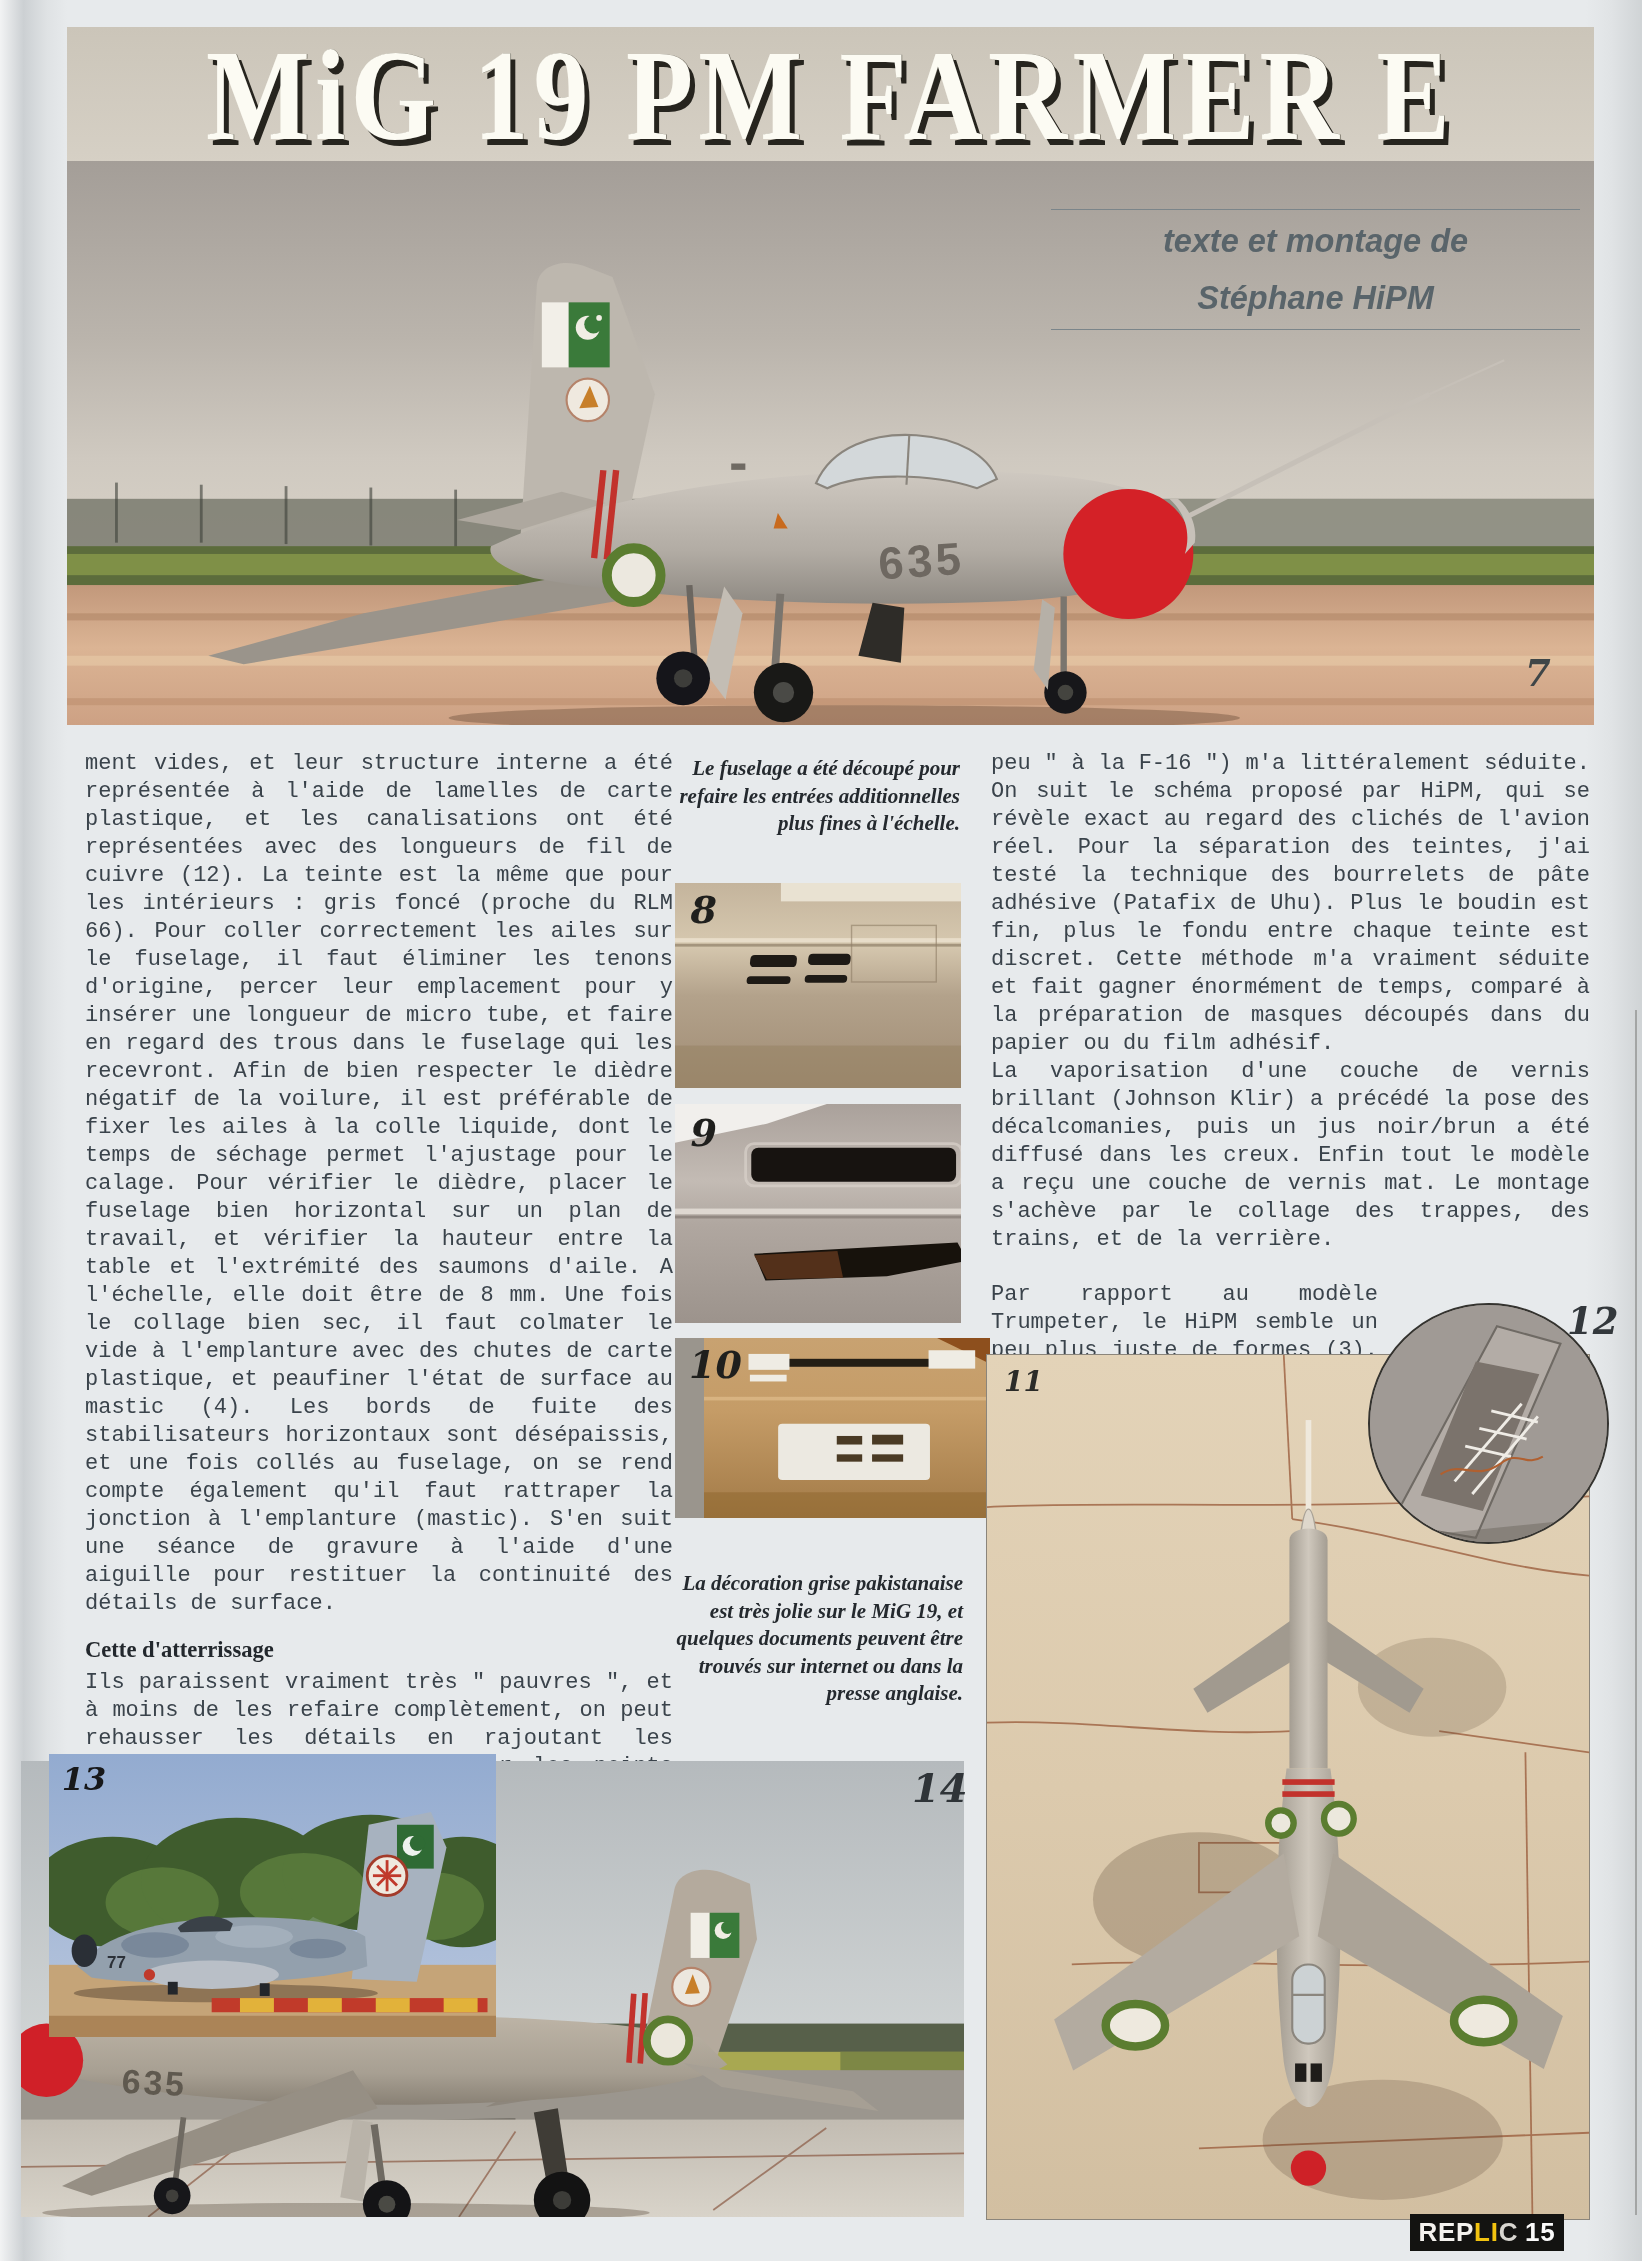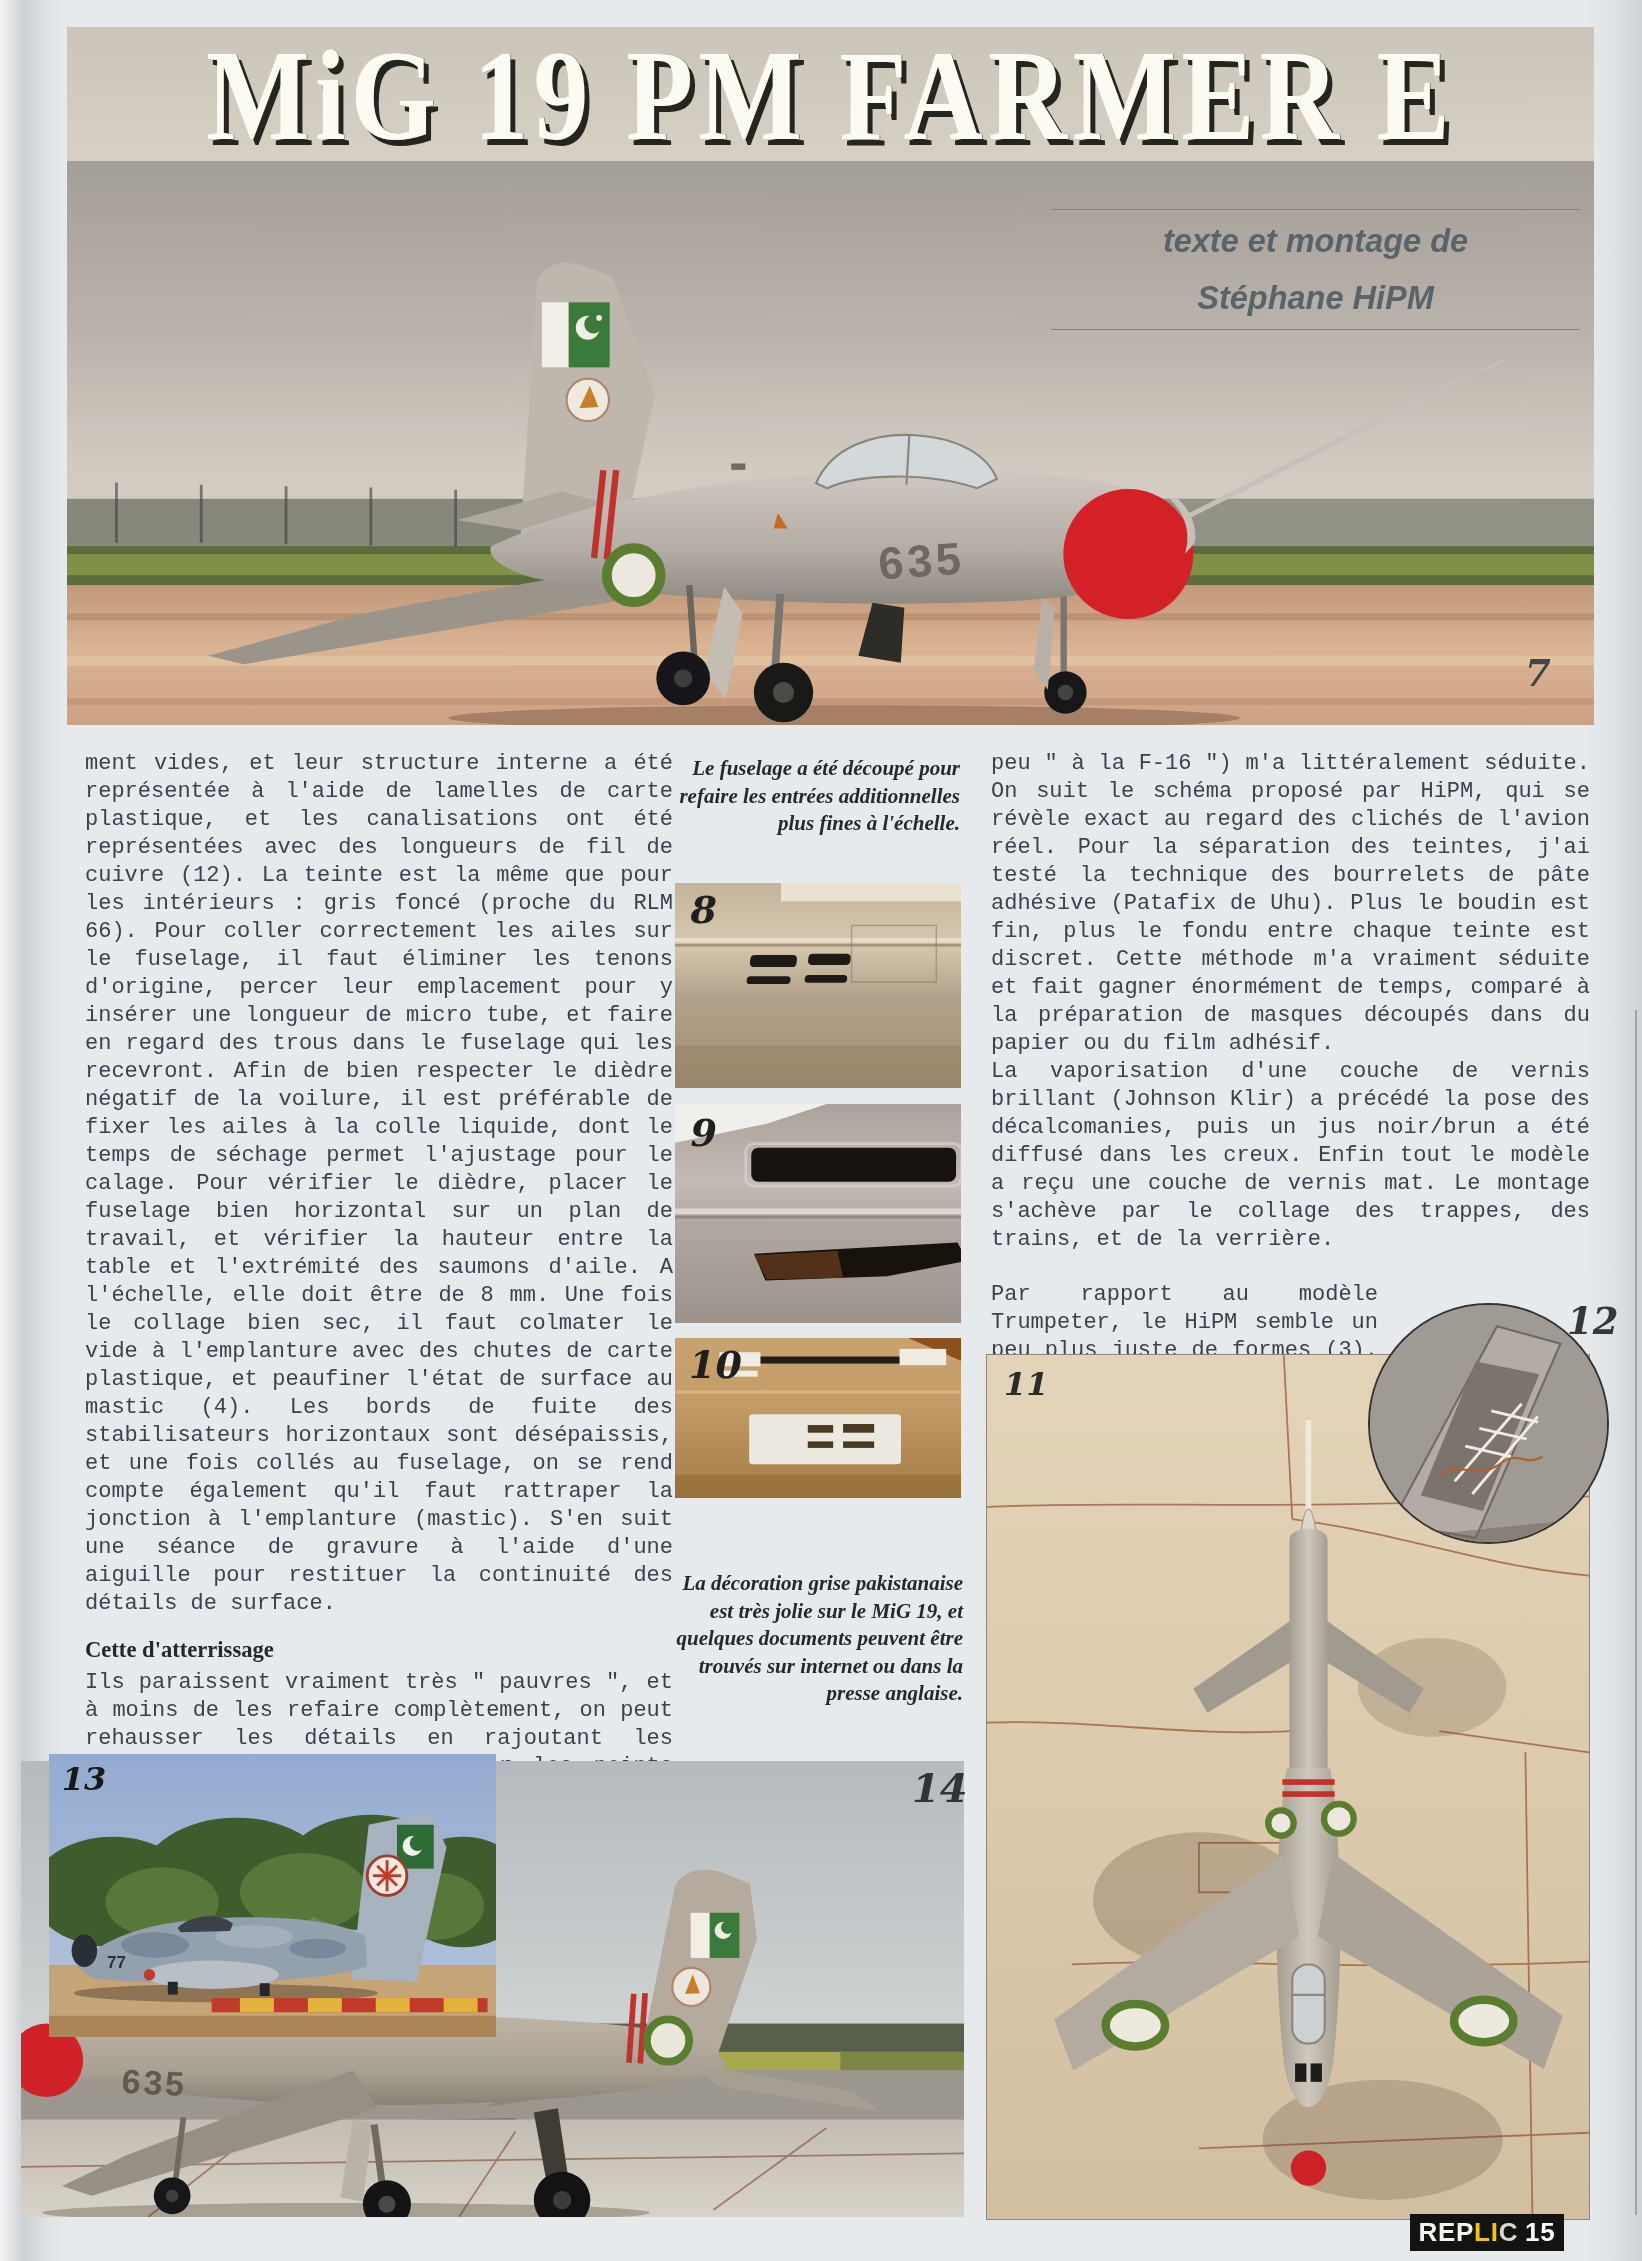--- a/index.html
+++ b/index.html
@@ -205,21 +205,21 @@
       <rect x="0" y="148" width="405" height="8" fill="#ded7d0"></rect>
       <rect x="0" y="158" width="405" height="4" fill="#6f665f" opacity=".5"></rect>
       <rect x="108" y="62" width="290" height="48" rx="10" fill="#171310"></rect>
       <rect x="100" y="56" width="306" height="60" rx="12" fill="none" stroke="#d9d2ca" stroke-width="4" opacity=".7"></rect>
       <path d="M112,212 L400,196 L414,222 L300,244 L128,250 Z" fill="#17120c"></path>
       <path d="M112,214 L230,208 L238,246 L130,248 Z" fill="#53301a"></path>
     </svg>
     <div class="abs plabel" style="left:15.5px;top:5.7px;font-size:38px;">9</div>
   </div>
 
-  <div class="abs photo" style="left:675px;top:1338px;width:286px;height:160px;">
+  <div class="abs photo" style="left:675px;top:1338px;width:286px;height:180px;padding-left:29px;">
     <svg viewBox="0 0 405 294" preserveAspectRatio="none">
       <defs>
           <linearGradient id="p10g" x1="0" y1="0" x2="0" y2="1">
         <stop offset="0" stop-color="#c8a univers"></stop>
             <stop offset="0" stop-color="#c8a271"></stop>
         <stop offset=".4" stop-color="#c59c67"></stop>
             <stop offset="1" stop-color="#a27a47"></stop>
       </linearGradient>
         </defs>
       <rect width="405" height="294" fill="url(#p10g)"></rect>
@@ -296,21 +296,21 @@
       <polygon points="420,705 95,940 122,1012 442,822" fill="#b3aba0"></polygon>
       <polygon points="490,705 815,935 788,1010 468,822" fill="#aba397"></polygon>
       <ellipse cx="210" cy="948" rx="42" ry="30" fill="#eee9de" stroke="#5b7d30" stroke-width="12"></ellipse>
       <ellipse cx="703" cy="942" rx="42" ry="30" fill="#eee9de" stroke="#5b7d30" stroke-width="12"></ellipse>
       <rect x="432" y="862" width="46" height="112" rx="22" fill="#ccd2d4" stroke="#8b867e" stroke-width="3"></rect>
       <line x1="432" y1="905" x2="478" y2="905" stroke="#8b867e" stroke-width="3"></line>
       <rect x="436" y="1002" width="16" height="26" fill="#1f1d1a"></rect>
       <rect x="458" y="1002" width="16" height="26" fill="#1f1d1a"></rect>
       <circle cx="455" cy="1150" r="25" fill="#ce2127"></circle>
     </svg>
-    <div class="abs plabel" style="left:17px;top:10px;font-size:32px;color:#2b2b28;">11</div>
+    <div class="abs plabel" style="left:17px;top:10px;font-size:28px;color:#2b2b28;">11</div>
   </div>
 
   <div class="abs" style="left:1368px;top:1303px;width:237px;height:237px;border-radius:50%;
        overflow:hidden;border:2.1px solid #34332f;background:#9b9591;">
     <svg viewBox="0 0 336 336">
       <rect width="336" height="336" fill="#a09a95"></rect>
       <polygon points="30,310 180,30 270,55 150,330" fill="#b3aca6" stroke="#6f6a64" stroke-width="3"></polygon>
       <polygon points="150,80 240,98 160,292 72,270" fill="#7b736c"></polygon>
       <g stroke="#efece6" stroke-width="4" fill="none">
         <line x1="120" y1="250" x2="215" y2="140"></line>

